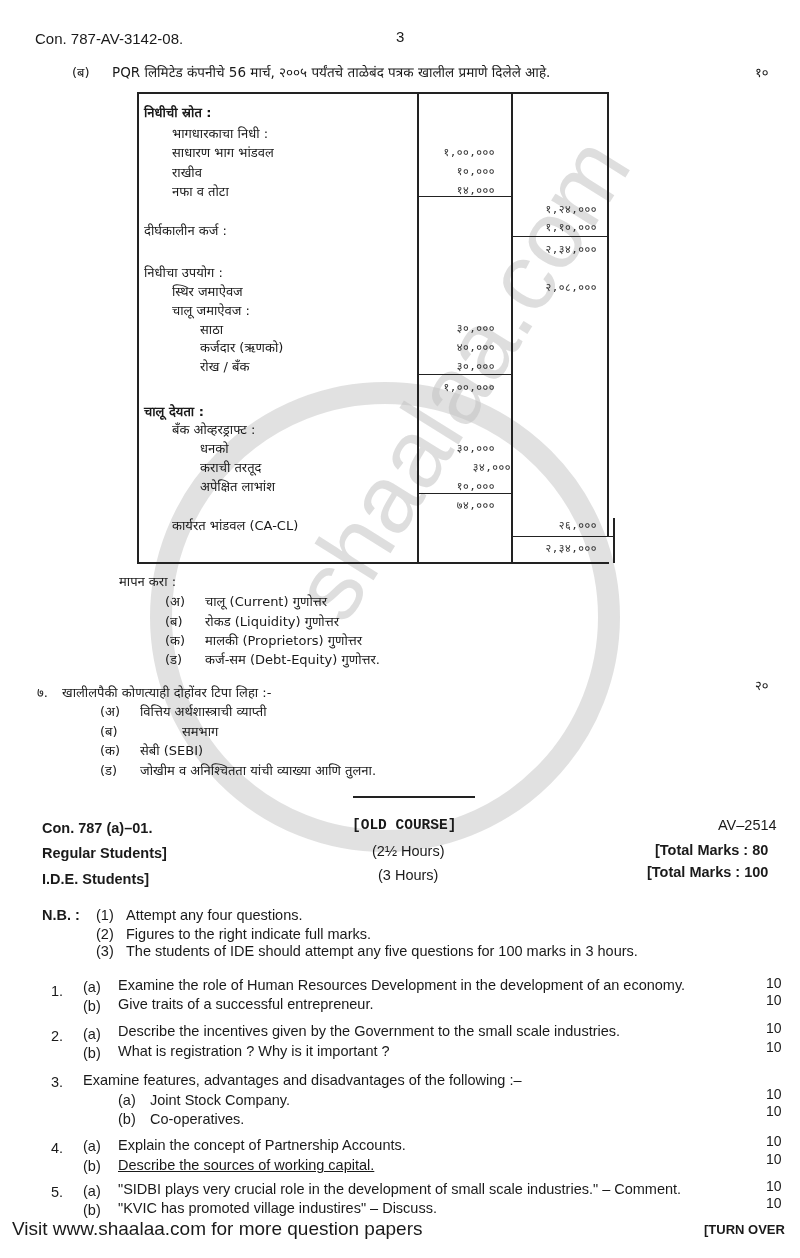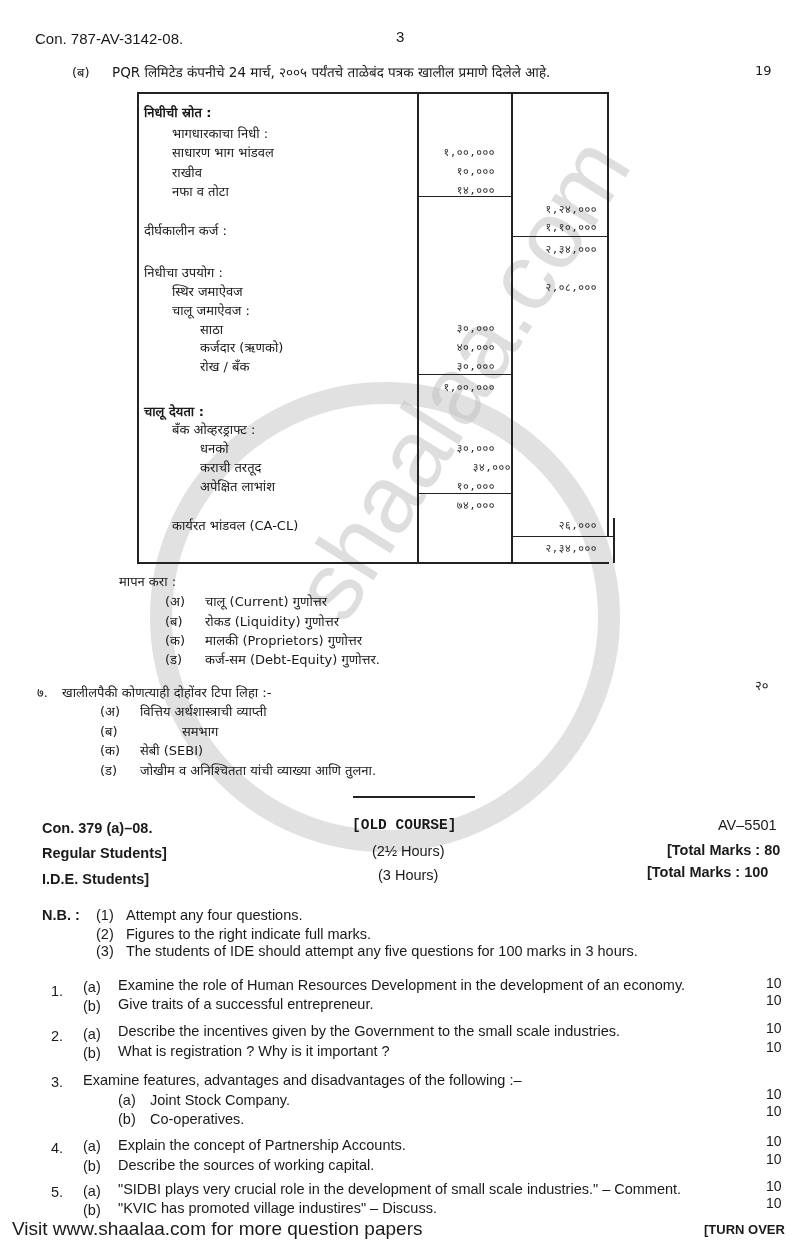--- a/index.html
+++ b/index.html
@@ -27,22 +27,22 @@
 </head>
 <body>
 
 <div class="watermark"></div>
 <div class="wm-text">shaalaa.com</div>
 
 <div class="abs hdr" style="left:35px;top:30px;">Con. 787-AV-3142-08.</div>
 <div class="abs hdr" style="left:396px;top:28px;">3</div>
 
 <div class="abs mr" style="left:72px;top:63px;">(ब)</div>
-<div class="abs mr" style="left:112px;top:63px;font-size:13.5px;">PQR लिमिटेड कंपनीचे 24 मार्च, २००५ पर्यंतचे ताळेबंद पत्रक खालील प्रमाणे दिलेले आहे.</div>
-<div class="abs mr" style="left:755px;top:63px;">19</div>
+<div class="abs mr" style="left:112px;top:63px;font-size:13.5px;">PQR लिमिटेड कंपनीचे 56 मार्च, २००५ पर्यंतचे ताळेबंद पत्रक खालील प्रमाणे दिलेले आहे.</div>
+<div class="abs mr" style="left:755px;top:63px;">१०</div>
 
 <div>
   <div class="line" style="left:137px;top:92px;width:472px;height:1.5px;"></div>
   <div class="line" style="left:137px;top:562px;width:472px;height:1.5px;"></div>
   <div class="line" style="left:137px;top:92px;width:1.5px;height:471px;"></div>
   <div class="line" style="left:417px;top:92px;width:1.5px;height:471px;"></div>
   <div class="line" style="left:511px;top:92px;width:1.5px;height:471px;"></div>
   <div class="line" style="left:607px;top:92px;width:1.5px;height:444px;"></div>
   <div class="line" style="left:613px;top:518px;width:1.5px;height:45px;"></div>
 
@@ -108,26 +108,26 @@
 <div class="abs mr" style="left:140px;top:702px;">वित्तिय अर्थशास्त्राची व्याप्ती</div>
 <div class="abs mr" style="left:100px;top:722px;">(ब)</div>
 <div class="abs mr" style="left:140px;top:722px;margin-left:42px;">समभाग</div>
 <div class="abs mr" style="left:100px;top:741px;">(क)</div>
 <div class="abs mr" style="left:140px;top:741px;">सेबी (SEBI)</div>
 <div class="abs mr" style="left:100px;top:761px;">(ड)</div>
 <div class="abs mr" style="left:140px;top:761px;">जोखीम व अनिश्चितता यांची व्याख्या आणि तुलना.</div>
 
 <div class="line" style="left:353px;top:796px;width:122px;height:1.5px;"></div>
 
-<div class="abs en bold" style="left:42px;top:820px;">Con. 379 (a)–08.</div>
+<div class="abs en bold" style="left:42px;top:820px;">Con. 787 (a)–01.</div>
 <div class="abs en bold" style="left:352px;top:817px;font-family:Liberation Mono, monospace;">[OLD COURSE]</div>
-<div class="abs en" style="left:718px;top:817px;">AV–5501</div>
+<div class="abs en" style="left:718px;top:817px;">AV–2514</div>
 <div class="abs en bold" style="left:42px;top:845px;">Regular Students]</div>
 <div class="abs en" style="left:372px;top:843px;">(2½ Hours)</div>
-<div class="abs en bold" style="left:655px;top:842px;margin-left:12px;">[Total Marks : 80</div>
+<div class="abs en bold" style="left:655px;top:842px;">[Total Marks : 80</div>
 <div class="abs en bold" style="left:42px;top:871px;">I.D.E. Students]</div>
 <div class="abs en" style="left:378px;top:867px;">(3 Hours)</div>
 <div class="abs en bold" style="left:647px;top:864px;">[Total Marks : 100</div>
 
 <div class="abs en bold" style="left:42px;top:907px;">N.B. :</div>
 <div class="abs en" style="left:96px;top:907px;">(1)</div>
 <div class="abs en" style="left:126px;top:907px;">Attempt any four questions.</div>
 <div class="abs en" style="left:96px;top:926px;">(2)</div>
 <div class="abs en" style="left:126px;top:926px;text-align:right;">Figures to the right indicate full marks.</div>
 <div class="abs en" style="left:96px;top:943px;">(3)</div>
@@ -156,21 +156,21 @@
 <div class="abs en marks" style="left:766px;top:1086px;">10</div>
 <div class="abs en" style="left:118px;top:1111px;">(b)</div>
 <div class="abs en" style="left:150px;top:1111px;">Co-operatives.</div>
 <div class="abs en marks" style="left:766px;top:1103px;">10</div>
 
 <div class="abs en" style="left:51px;top:1140px;">4.</div>
 <div class="abs en" style="left:83px;top:1138px;">(a)</div>
 <div class="abs en" style="left:118px;top:1137px;">Explain the concept of Partnership Accounts.</div>
 <div class="abs en marks" style="left:766px;top:1133px;">10</div>
 <div class="abs en" style="left:83px;top:1158px;">(b)</div>
-<div class="abs en" style="left:118px;top:1157px;">Describe the sources of working capital.</div>
+<div class="abs en" style="left:118px;top:1157px;text-decoration:underline;">Describe the sources of working capital.</div>
 <div class="abs en marks" style="left:766px;top:1151px;">10</div>
 
 <div class="abs en" style="left:51px;top:1184px;">5.</div>
 <div class="abs en" style="left:83px;top:1183px;">(a)</div>
 <div class="abs en" style="left:118px;top:1181px;">"SIDBI plays very crucial role in the development of small scale industries." – Comment.</div>
 <div class="abs en marks" style="left:766px;top:1178px;">10</div>
 <div class="abs en" style="left:83px;top:1202px;">(b)</div>
 <div class="abs en" style="left:118px;top:1200px;">"KVIC has promoted village industires" – Discuss.</div>
 <div class="abs en marks" style="left:766px;top:1195px;">10</div>
 

